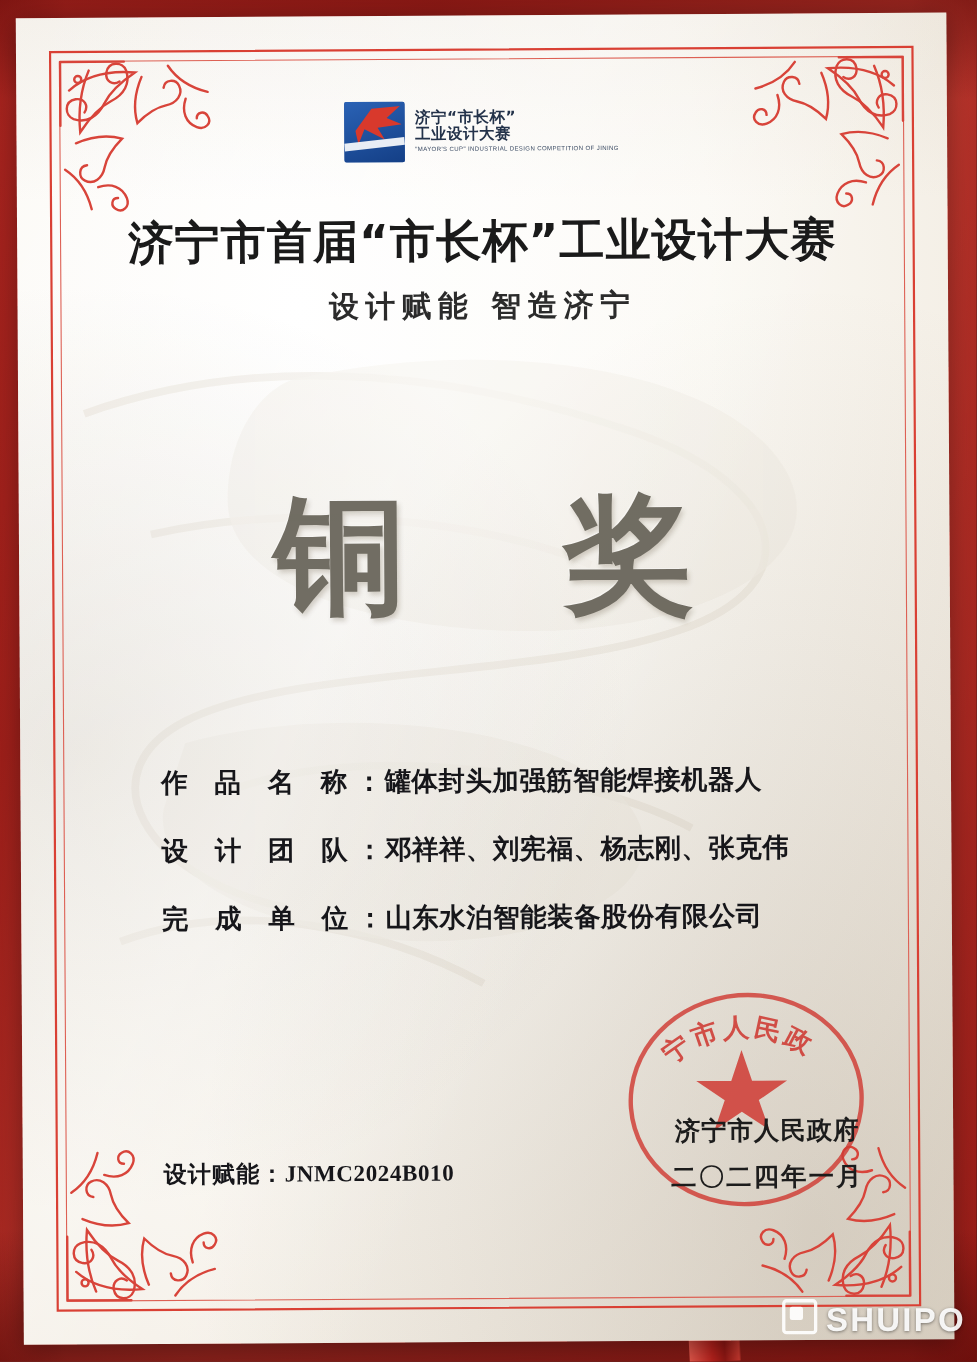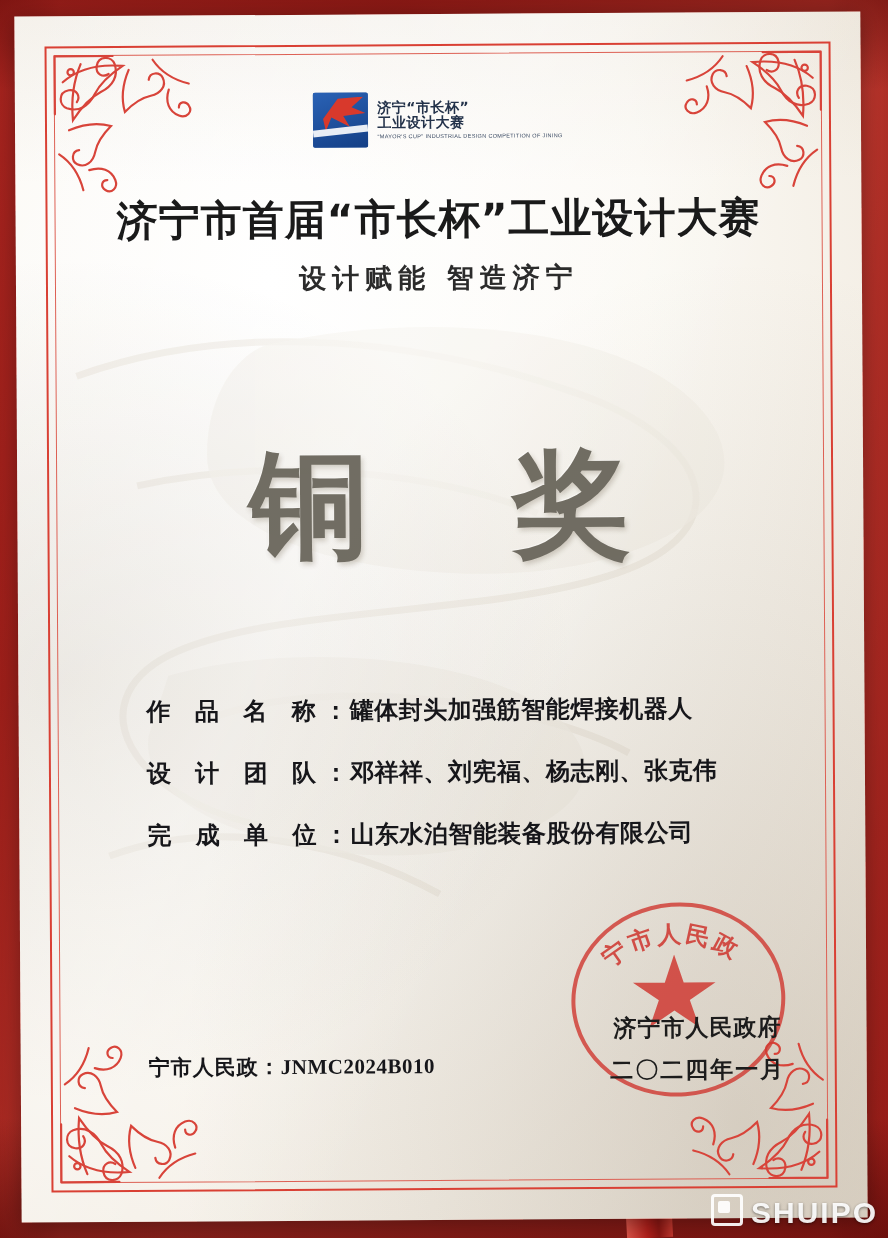--- a/index.html
+++ b/index.html
@@ -296,21 +296,21 @@
     font-weight: 600;
     color: #16161a;
     letter-spacing: 1px;
   }
   .cert-no .num { font-family: Liberation Serif, serif; letter-spacing: 0.5px; }
 
   
   .shuipo {
     position: absolute;
     right: 10px;
-    bottom: 8px;
+    bottom: 20px;
     font-family: "Liberation Sans", sans-serif;
     font-size: 30px;
     font-weight: 700;
     letter-spacing: 2px;
     color: rgba(255,255,255,0.92);
     text-shadow: 0 1px 3px rgba(0,0,0,0.45);
   }
   .shuipo .mark {
     display: inline-block;
     width: 26px; height: 26px;
@@ -467,21 +467,21 @@
         <text>
           <textPath href="#arcpath" startOffset="50%" text-anchor="middle">宁市人民政</textPath>
         </text>
       </svg>
     </div>
 
     <div class="issuer">济宁市人民政府</div>
     <div class="issue-date">二〇二四年一月</div>
 
     <div class="cert-no">
-      <span>宁市人民政：</span><span class="num">JNMC2024B010</span>
+      <span>设计赋能：</span><span class="num">JNMC2024B010</span>
     </div>
 
   </div>
 
   <div class="shuipo">
     <span class="mark"></span><span>SHUIPO</span>
   </div>
 
 </div>
 

